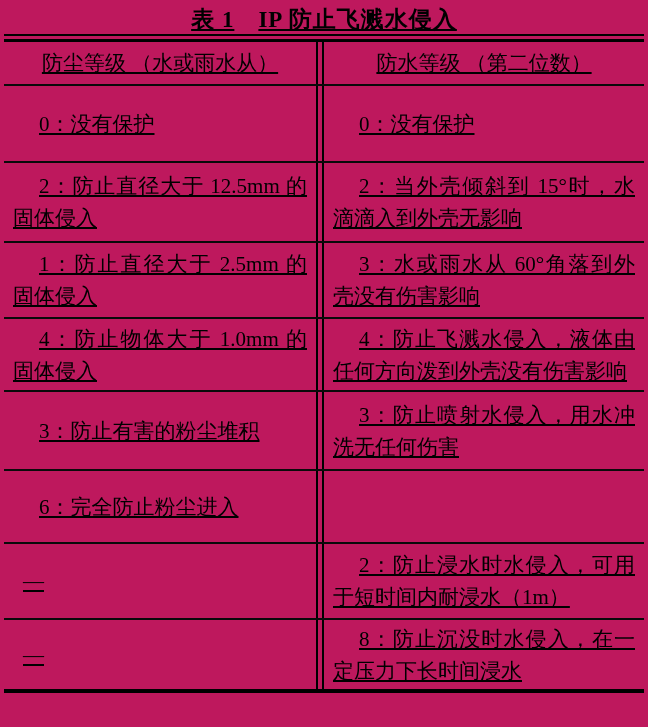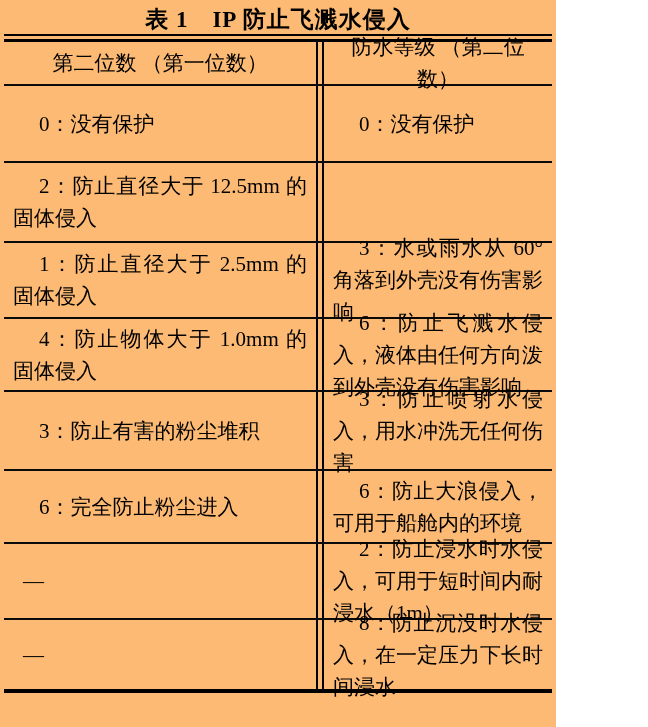--- a/index.html
+++ b/index.html
@@ -1,22 +1,23 @@
 <!DOCTYPE html>
 <html><head>
 <meta charset="utf-8">
 <style>
   html,body{margin:0;padding:0;background:#ffffff;}
   #page{
     position:relative;
-    width:556px;height:727px;
-    background:#fdba74;color:#000;
+    width:648px;height:727px;
+    background:#be185d;color:#000;
     font-family:"Liberation Serif","DejaVu Serif",serif;
     overflow:hidden;
     box-sizing:border-box;
+    text-decoration:underline;
   }
   .title{
     height:30px;
     padding-top:4px;
     display:flex;justify-content:center;align-items:center;
     font-weight:bold;font-size:23px;letter-spacing:1px;
   }
   .title .tlabel{margin-right:24px;}
   .ip-table{
     margin:0 4px;
@@ -76,21 +77,21 @@
   <div class="title">
     <span class="tlabel">表 1</span>
     <span>IP 防止飞溅水侵入</span>
   </div>
 
   <div class="ip-table">
     <div class="top-rule"></div>
 
     <div class="trow">
       <div class="cell left header">
-        <p>第二位数 （第一位数）</p>
+        <p>防尘等级 （水或雨水从）</p>
       </div>
       <div class="vdiv"></div>
       <div class="cell right header">
         <p>防水等级 （第二位数）</p>
       </div>
     </div>
 
     <div class="trow">
       <div class="cell left">
         <p>0：没有保护</p>
@@ -100,60 +101,60 @@
         <p>0：没有保护</p>
       </div>
     </div>
 
 
     <div class="trow">
       <div class="cell left">
         <p>2：防止直径大于 12.5mm 的固体侵入</p>
       </div>
       <div class="vdiv"></div>
+      <div class="cell right">
+        <p>2：当外壳倾斜到 15°时，水滴滴入到外壳无影响</p>
+      </div>
     </div>
 
     <div class="trow">
       <div class="cell left">
         <p>1：防止直径大于 2.5mm 的固体侵入</p>
       </div>
       <div class="vdiv"></div>
       <div class="cell right">
         <p>3：水或雨水从 60°角落到外壳没有伤害影响</p>
       </div>
     </div>
 
     <div class="trow">
       <div class="cell left">
         <p>4：防止物体大于 1.0mm 的固体侵入</p>
       </div>
       <div class="vdiv"></div>
       <div class="cell right">
-        <p>6：防止飞溅水侵入，液体由任何方向泼到外壳没有伤害影响</p>
+        <p>4：防止飞溅水侵入，液体由任何方向泼到外壳没有伤害影响</p>
       </div>
     </div>
 
     <div class="trow">
       <div class="cell left">
         <p>3：防止有害的粉尘堆积</p>
       </div>
       <div class="vdiv"></div>
       <div class="cell right">
         <p>3：防止喷射水侵入，用水冲洗无任何伤害</p>
       </div>
     </div>
 
     <div class="trow">
       <div class="cell left">
         <p>6：完全防止粉尘进入</p>
       </div>
       <div class="vdiv"></div>
-      <div class="cell right">
-        <p>6：防止大浪侵入，可用于船舱内的环境</p>
-      </div>
     </div>
 
     <div class="trow">
       <div class="cell left dash">
         <p>—</p>
       </div>
       <div class="vdiv"></div>
       <div class="cell right">
         <p>2：防止浸水时水侵入，可用于短时间内耐浸水（1m）</p>
       </div>

